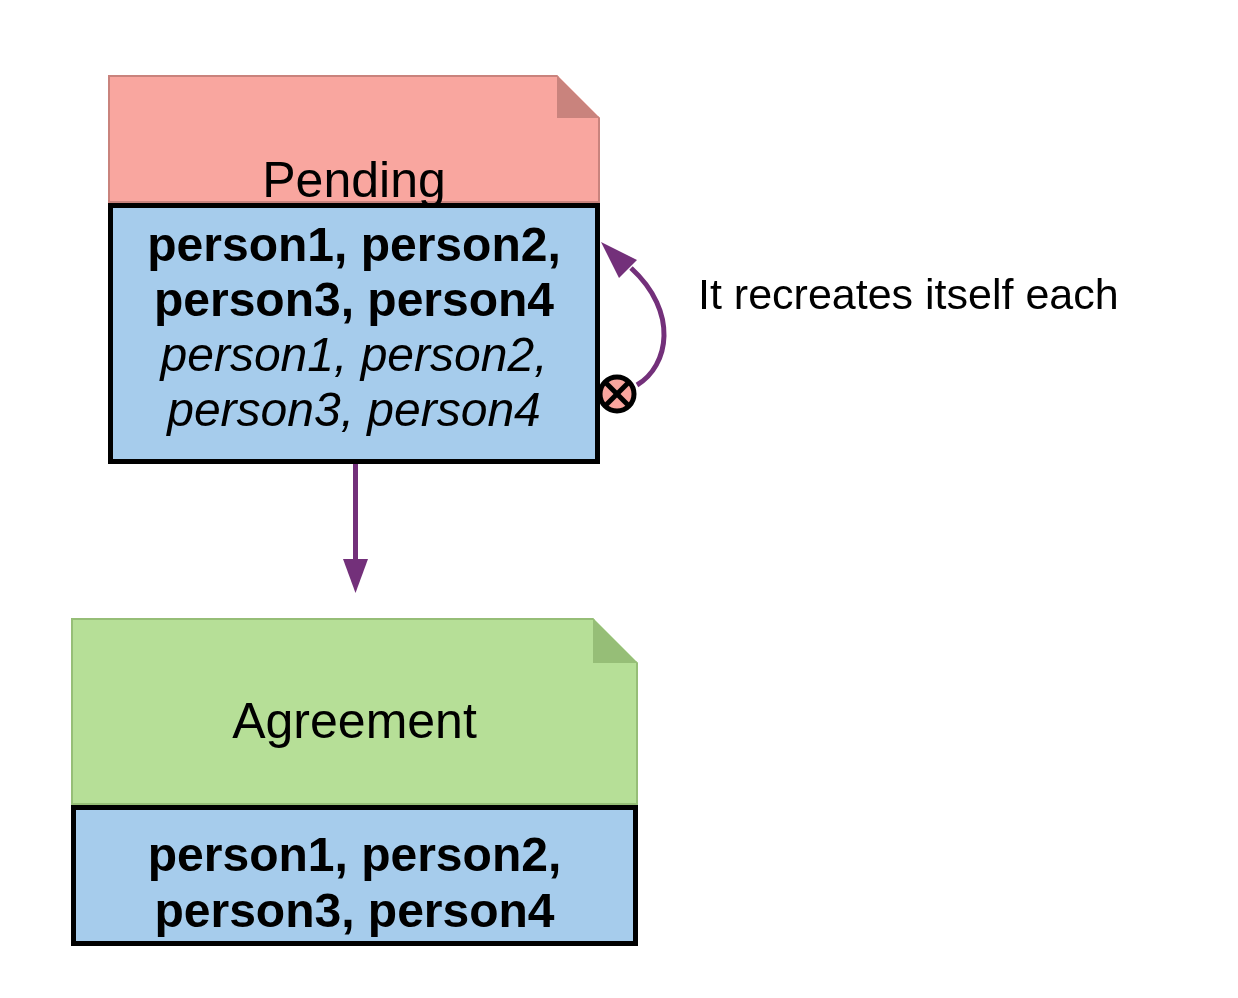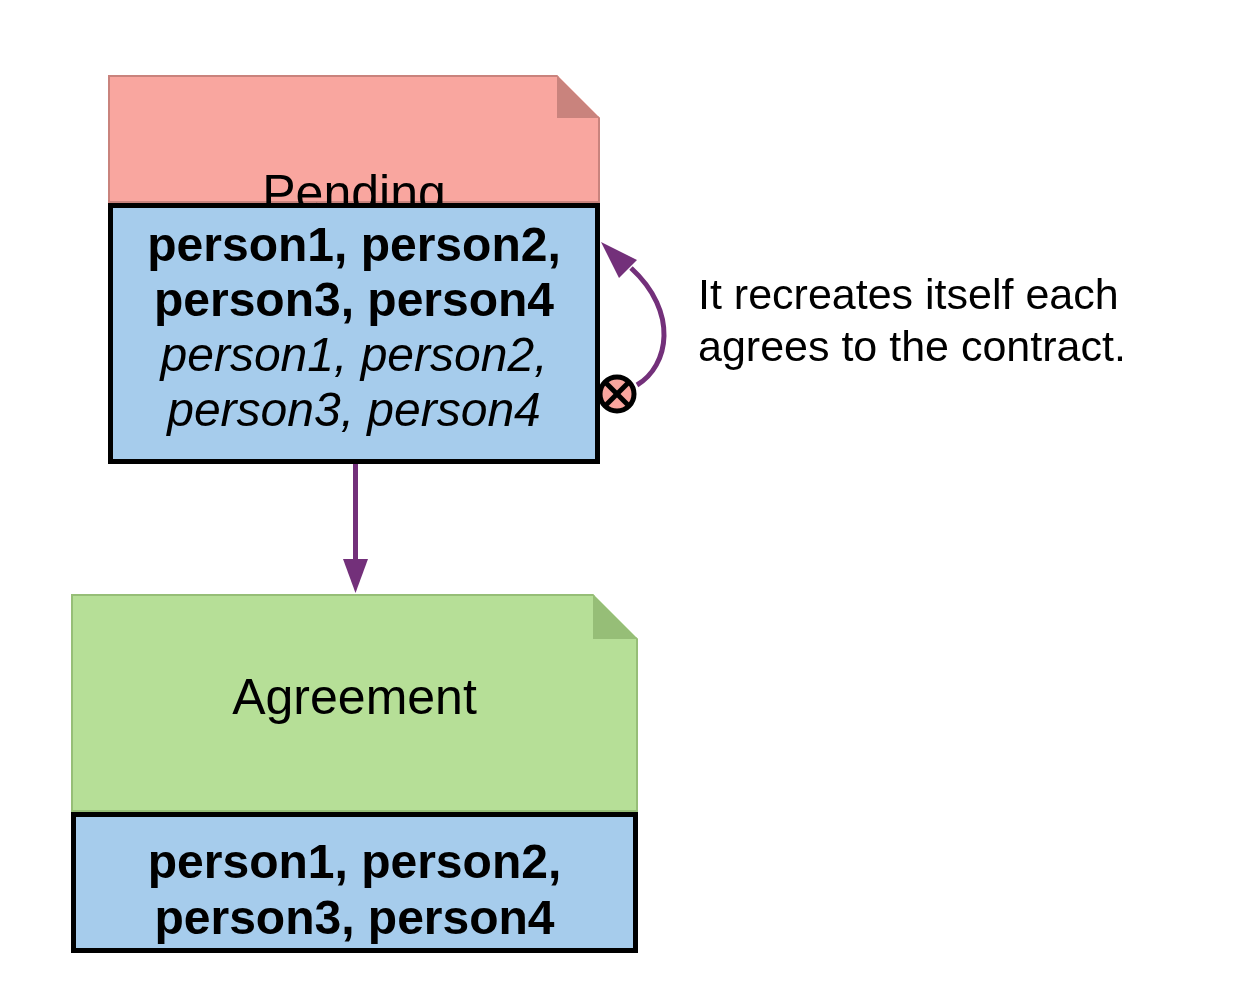--- a/index.html
+++ b/index.html
@@ -20,43 +20,44 @@
 
   .note-header { position: relative; box-sizing: border-box; }
 
   .node-pending .note-header {
     height: 128px;
     background: var(--pink);
     border: 2px solid var(--pink_dark);
     clip-path: polygon(0 0, calc(100% - 43px) 0, 100% 43px, 100% 100%, 0 100%);
   }
   .node-agreement .note-header {
-    height: 218px;
+    height: 187px;
     background: var(--green);
     border: 2px solid var(--green_dark);
     clip-path: polygon(0 0, calc(100% - 45px) 0, 100% 45px, 100% 100%, 0 100%);
+    margin-top: 24px;
   }
 
   .fold {
     position: absolute;
     top: -2px; right: -2px;
     clip-path: polygon(0 0, 100% 100%, 0 100%);
   }
   .node-pending .fold   { width: 43px; height: 43px; background: var(--pink_dark); }
   .node-agreement .fold { width: 45px; height: 45px; background: var(--green_dark); }
 
   .title {
     position: absolute;
     left: 0; right: 0;
     text-align: center;
     font-size: 50px;
     line-height: 50px;
     white-space: nowrap;
   }
-  .node-pending .title   { top: 91px; }
+  .node-pending .title   { top: 78px; }
   .node-agreement .title { top: 76px; }
 
   .note-body {
     box-sizing: border-box;
     background: var(--blue);
     border: 5px solid var(--outline);
     text-align: center;
   }
   .node-pending .note-body   { height: 261px; padding-top: 9px; }
   .node-agreement .note-body { height: 141px; padding-top: 17px; }
@@ -108,21 +109,20 @@
       <div class="title">Agreement</div>
     </div>
     <div class="note-body">
       <div class="line bold">person1, person2,</div>
       <div class="line bold">person3, person4</div>
     </div>
   </div>
 
   <div class="annotation">
     <div>It recreates itself each</div>
-    <div>agrees to the contract.</div>
   </div>
 
   <svg class="overlay" width="1238" height="998" viewBox="0 0 1238 998">
 
     <path class="purple-stroke" d="M 637 385 C 669 366, 679 312, 631 268"></path>
     <polygon class="purple-fill" points="601,242 637,260 619,278"></polygon>
 
     <line class="purple-stroke" x1="355.5" y1="464" x2="355.5" y2="561"></line>
     <polygon class="purple-fill" points="355.5,593 343,559 368,559"></polygon>
 

